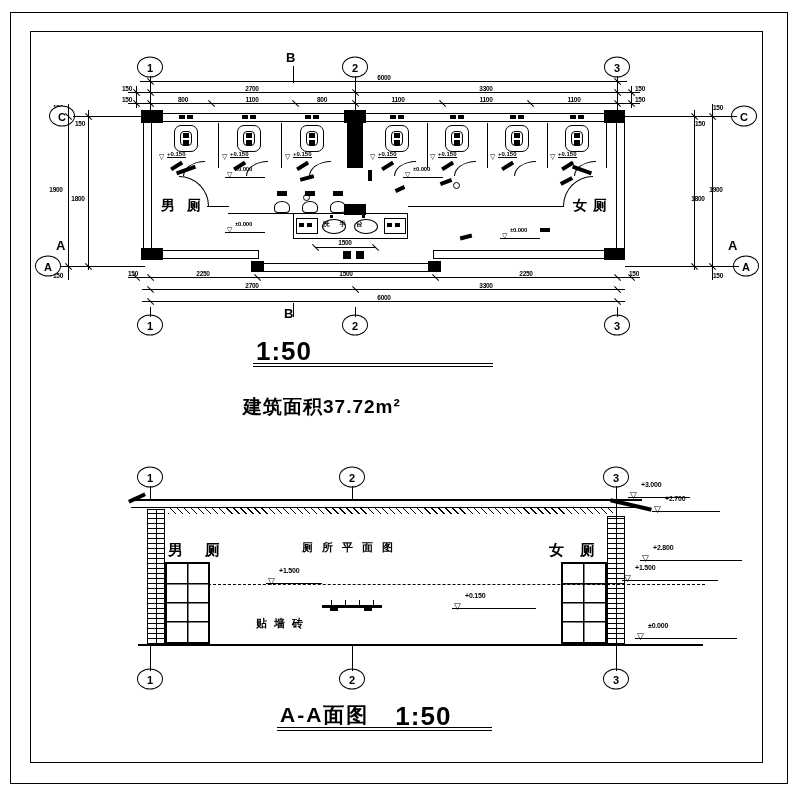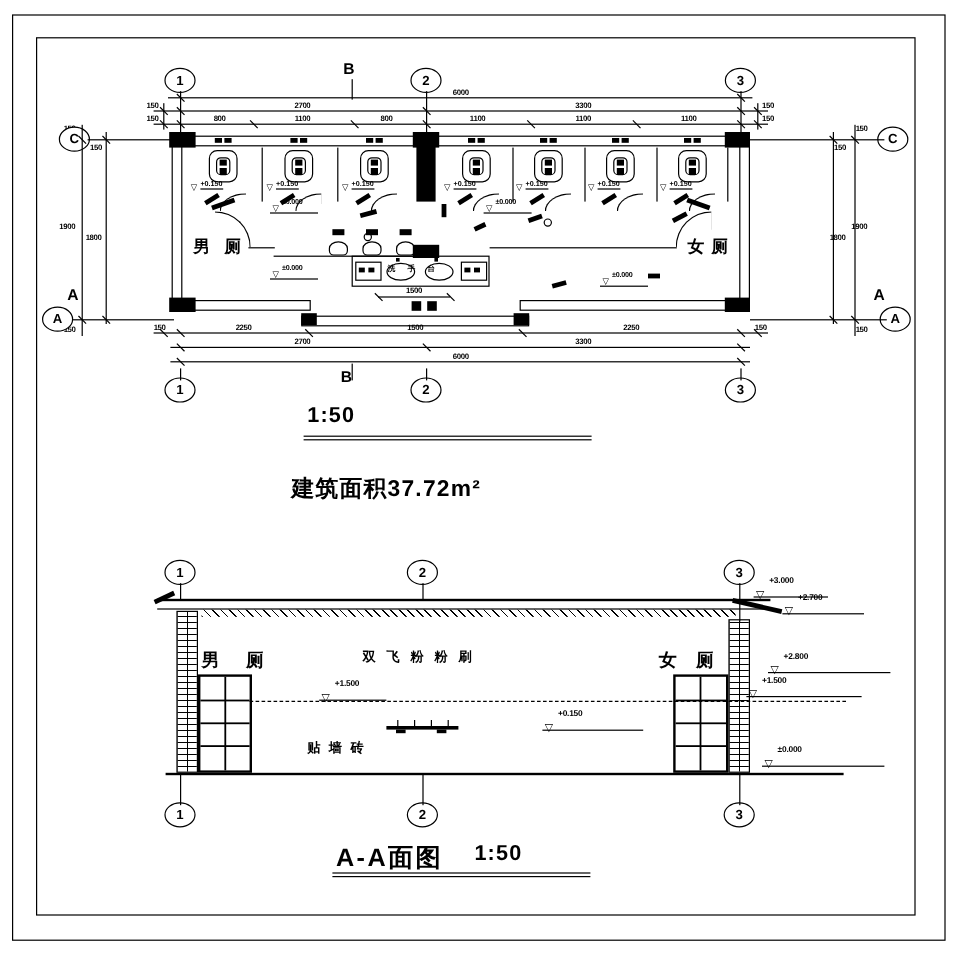--- a/index.html
+++ b/index.html
@@ -45,21 +45,21 @@
         background-image:repeating-linear-gradient(0deg,transparent 0 4px,#000 4px 5px),
                          repeating-linear-gradient(90deg,transparent 0 8px,#000 8px 9px)}
   .win{position:absolute;border:2px solid #000;box-sizing:border-box;background-repeat:no-repeat;
        background-image:linear-gradient(90deg,#000,#000),linear-gradient(#000,#000),linear-gradient(#000,#000),linear-gradient(#000,#000);
        background-size:1.5px 100%,100% 1.5px,100% 1.5px,100% 1.5px;
        background-position:50% 0,0 25%,0 50%,0 75%}
   .hband{position:absolute;background:repeating-linear-gradient(45deg,#000 0 1px,transparent 1px 5px)}
   .dash{position:absolute;border-top:1.2px dashed #000;height:0}
   .title{position:absolute;display:flex;gap:26px;font-weight:bold;white-space:nowrap}
   .title .tt{font-size:21px;letter-spacing:2px}
-  .title .sc{font-size:18px;letter-spacing:1px}
+  .title .sc{font-size:26px;letter-spacing:1px}
   .dul{position:absolute;height:2px;border-top:1.8px solid #000;border-bottom:1px solid #000}
   .note{position:absolute;font-size:19px;font-weight:bold;letter-spacing:1px}
   .frame{position:absolute;border:1.5px solid #000;box-sizing:border-box}
   .frame.in{border-width:1px}
 </style>
 </head>
 <body>
 
 <div class="frame" style="left:10px;top:12px;width:778px;height:772px"></div>
 <div class="frame in" style="left:30px;top:31px;width:733px;height:732px"></div>
@@ -288,21 +288,21 @@
 <div>
   <div class="hband" style="left:168px;top:508px;width:445px;height:6px"></div>
   <div class="pier" style="left:147px;top:509px;width:18px;height:135px"></div>
   <div class="pier" style="left:607px;top:516px;width:18px;height:128px"></div>
   <div class="win" style="left:165px;top:562px;width:45px;height:82px"></div>
   <div class="win" style="left:561px;top:562px;width:46px;height:82px"></div>
   <div class="dash" style="left:208px;top:584px;width:497px"></div>
 
   <div class="roomlbl" style="left:168px;top:541px;font-size:15px;letter-spacing:22px">男厕</div>
   <div class="roomlbl" style="left:549px;top:541px;font-size:15px;letter-spacing:16px">女厕</div>
-  <div class="roomlbl" style="left:302px;top:540px;font-size:11px;letter-spacing:9px">双飞粉粉刷</div>
+  <div class="roomlbl" style="left:302px;top:540px;font-size:11px;letter-spacing:9px">厕所平面图</div>
   <div class="roomlbl" style="left:256px;top:616px;font-size:11px;letter-spacing:7px">贴墙砖</div>
 </div>
 
 <div>
 
 <div class="lvl" style="left: 628px; top: 483px; width: 62px;">
       <span class="tri">▽</span>
       <span class="t">+3.000</span>
     </div>
     <div class="lvl" style="left: 652px; top: 497px; width: 68px;">

